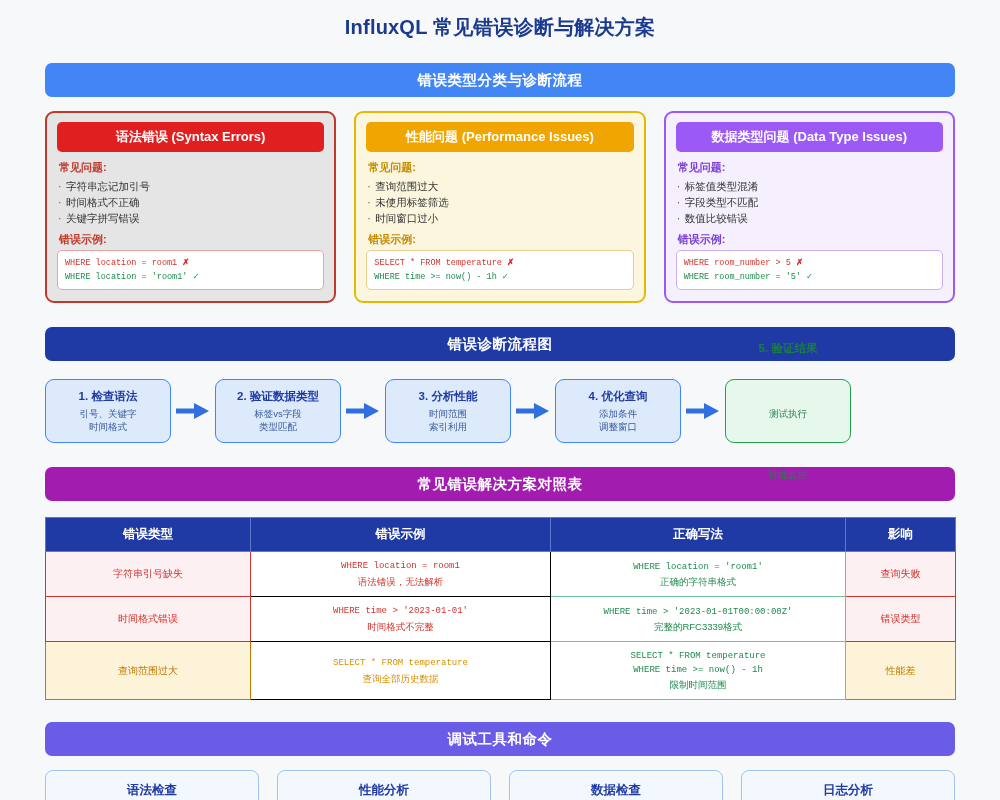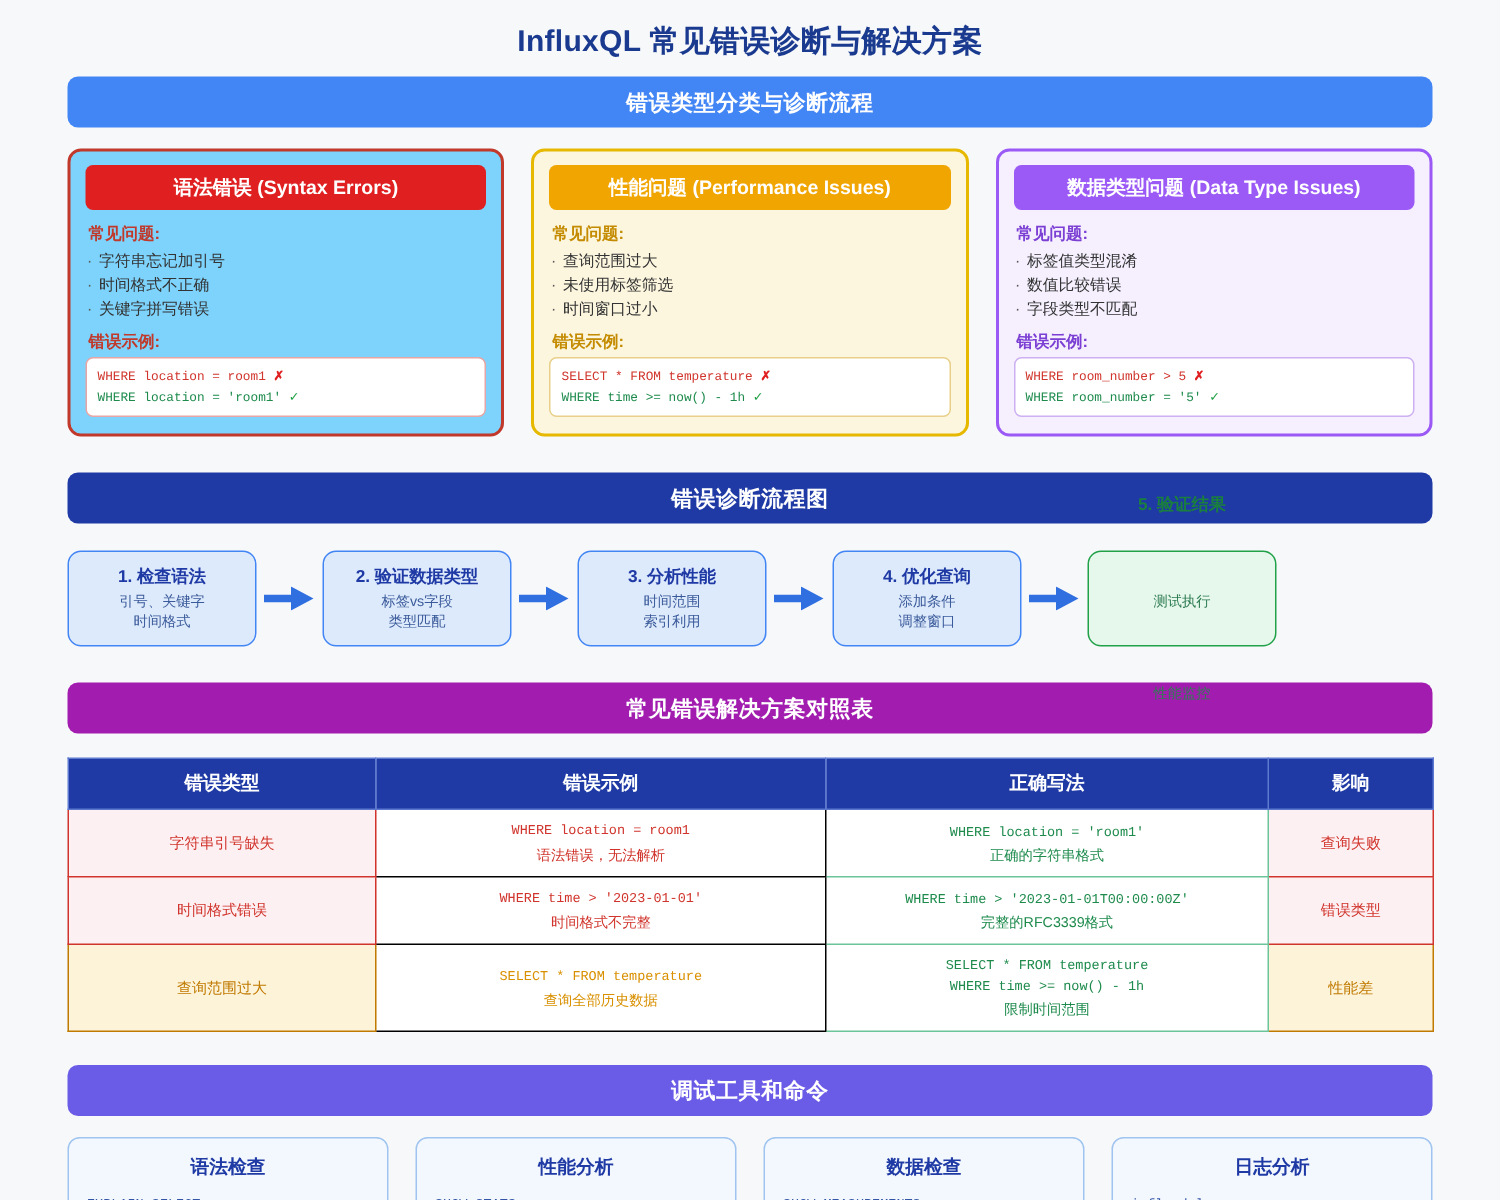--- a/index.html
+++ b/index.html
@@ -18,21 +18,21 @@
     text-align: center;
     font-size: 20px;
     font-weight: bold;
     color: #1a3a8f;
     padding: 14px 0 10px 0;
     letter-spacing: 0.2px;
   }
 
   
   .banner {
-    margin: 0 45px;
+    margin: 12px 45px;
     height: 34px;
     border-radius: 7px;
     color: #fff;
     font-weight: bold;
     font-size: 14.5px;
     display: flex;
     align-items: center;
     justify-content: center;
     letter-spacing: 0.5px;
   }
@@ -46,21 +46,21 @@
     display: flex;
     gap: 18px;
     margin: 14px 45px 0 45px;
   }
   .card {
     flex: 1;
     border-radius: 9px;
     border: 2px solid;
     padding: 9px 10px 11px 10px;
   }
-  .card-red    { border-color: #c0392b; background: #7dd3fc; }
+  .card-red    { border-color: #c0392b; background: #e5e5e5; }
   .card-amber  { border-color: #e6b800; background: #fdf6df; }
   .card-purple { border-color: #9b59f6; background: #f5effe; }
 
   .card-head {
     border-radius: 5px;
     color: #fff;
     font-weight: bold;
     font-size: 13px;
     text-align: center;
     padding: 6px 4px;
@@ -278,22 +278,22 @@
         <div><span class="code-bad">SELECT * FROM temperature</span> <span class="mark-bad">✗</span></div>
         <div><span class="code-good">WHERE time &gt;= now() - 1h</span> <span class="mark-good">✓</span></div>
       </div>
     </div>
 
     <div class="card card-purple">
       <div class="card-head head-purple">数据类型问题 (Data Type Issues)</div>
       <div class="card-sub sub-purple">常见问题:</div>
       <ul class="card-list">
         <li>标签值类型混淆</li>
+        <li>字段类型不匹配</li>
         <li>数值比较错误</li>
-        <li>字段类型不匹配</li>
       </ul>
       <div class="card-sub sub-purple">错误示例:</div>
       <div class="code-box cb-purple">
         <div><span class="code-bad">WHERE room_number &gt; 5</span> <span class="mark-bad">✗</span></div>
         <div><span class="code-good">WHERE room_number = '5'</span> <span class="mark-good">✓</span></div>
       </div>
     </div>
   </div>
 
   <div class="banner banner-navy" style="margin-top:24px;">错误诊断流程图</div>

